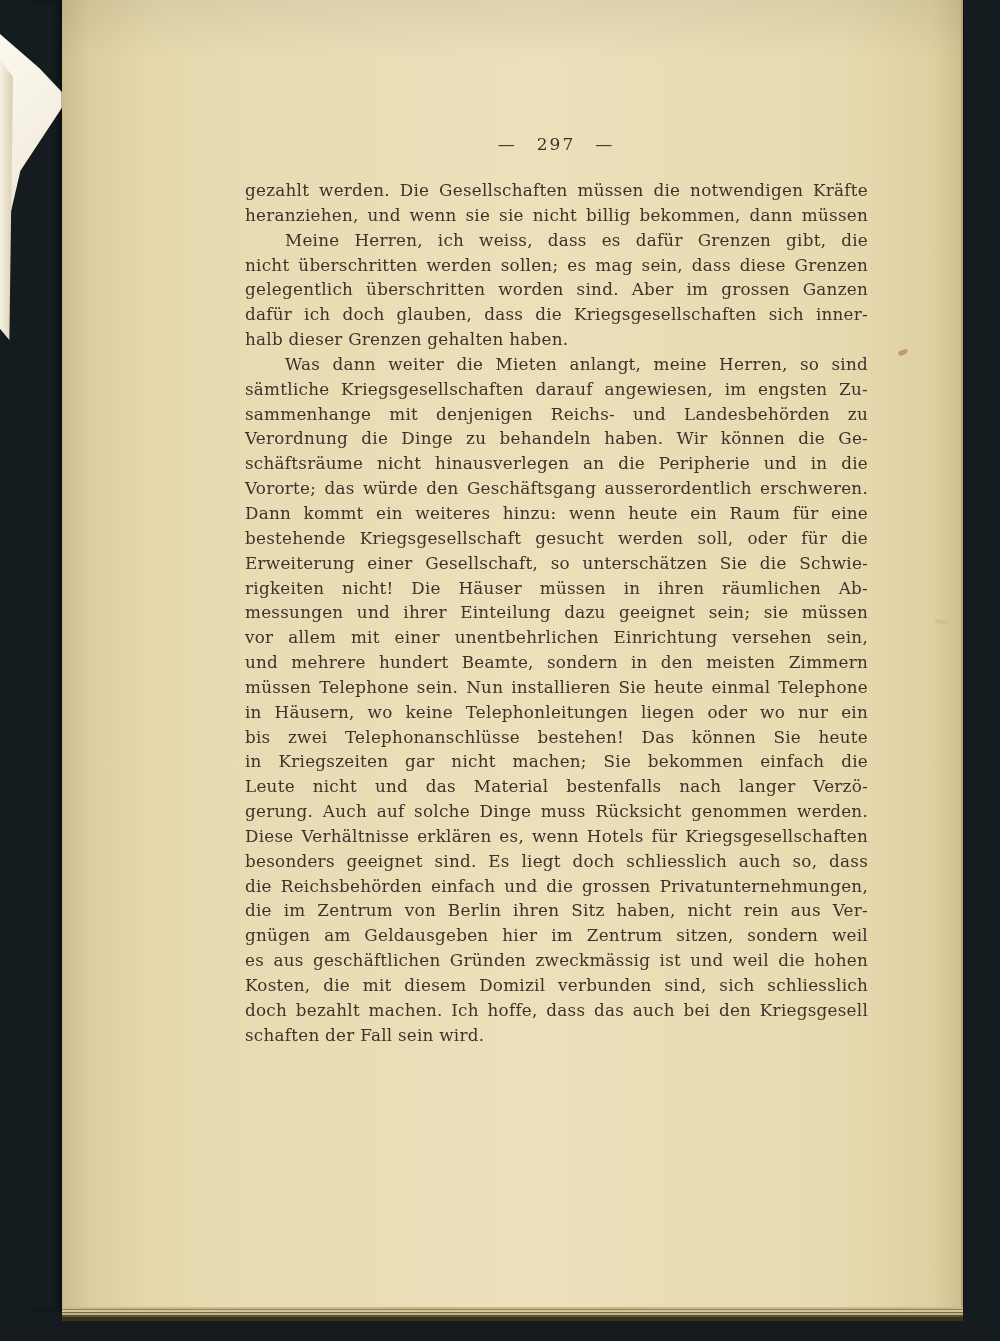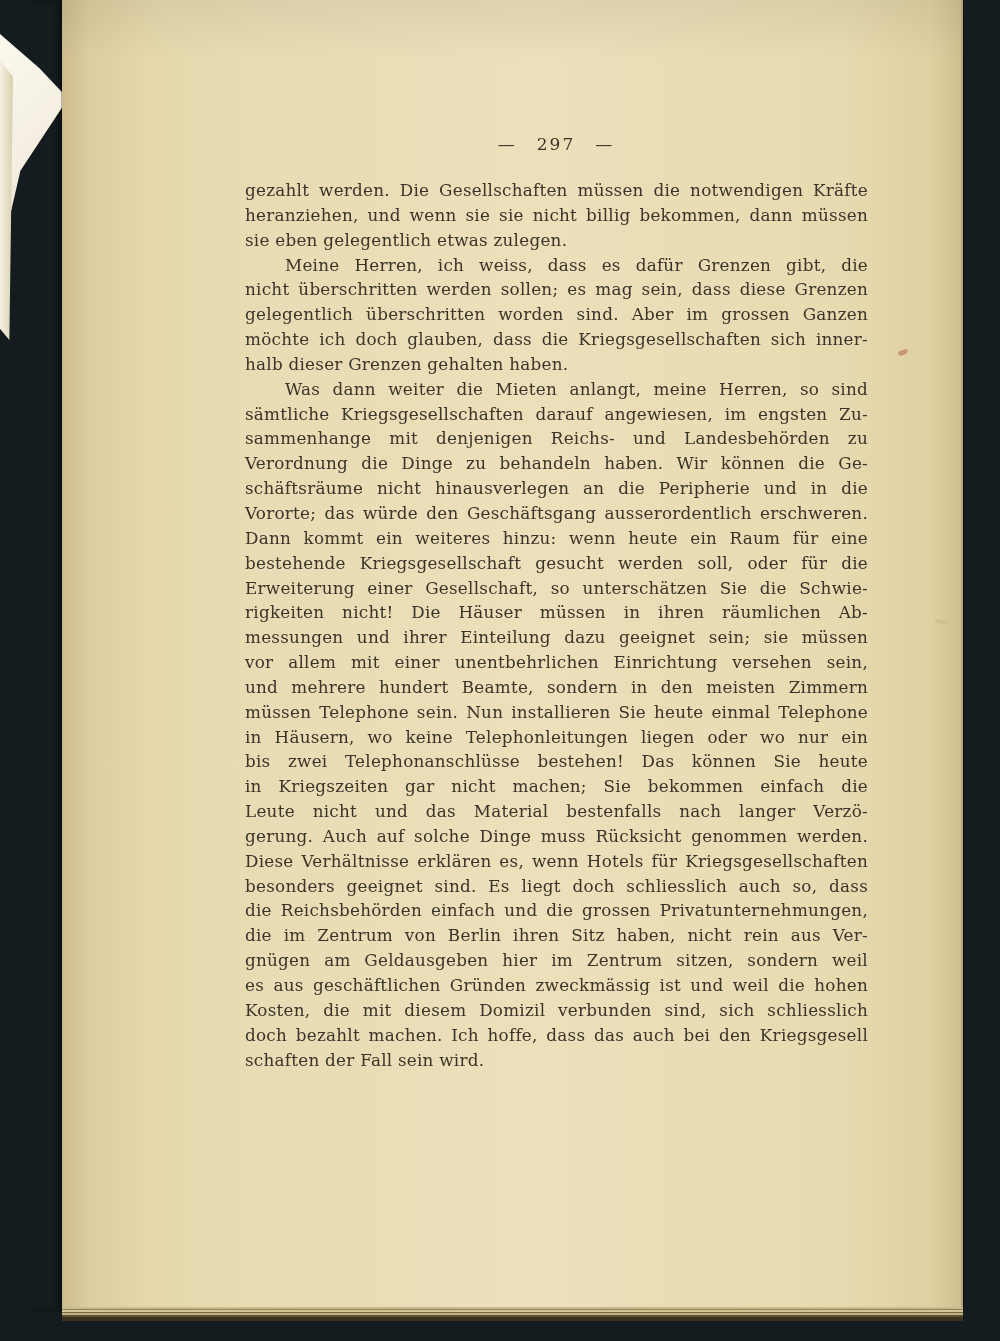--- a/index.html
+++ b/index.html
@@ -102,25 +102,24 @@
   <div class="paper">
     <div class="page-number">
       <span>—</span>
       <span>297</span>
       <span>—</span>
     </div>
 
     <div class="text-block">
         <div class="line">gezahlt werden. Die Gesellschaften müssen die notwendigen Kräfte</div>
         <div class="line">heranziehen, und wenn sie sie nicht billig bekommen, dann müssen</div>
-        <div class="line end">sie eben gelegentlich etwas zulegen.</div>
         <div class="line indent">Meine Herren, ich weiss, dass es dafür Grenzen gibt, die</div>
         <div class="line">nicht überschritten werden sollen; es mag sein, dass diese Grenzen</div>
         <div class="line">gelegentlich überschritten worden sind. Aber im grossen Ganzen</div>
-        <div class="line">möchte ich doch glauben, dass die Kriegsgesellschaften sich inner-</div>
+        <div class="line">dafür ich doch glauben, dass die Kriegsgesellschaften sich inner-</div>
         <div class="line end">halb dieser Grenzen gehalten haben.</div>
         <div class="line indent">Was dann weiter die Mieten anlangt, meine Herren, so sind</div>
         <div class="line">sämtliche Kriegsgesellschaften darauf angewiesen, im engsten Zu-</div>
         <div class="line">sammenhange mit denjenigen Reichs- und Landesbehörden zu</div>
         <div class="line">Verordnung die Dinge zu behandeln haben. Wir können die Ge-</div>
         <div class="line">schäftsräume nicht hinausverlegen an die Peripherie und in die</div>
         <div class="line">Vororte; das würde den Geschäftsgang ausserordentlich erschweren.</div>
         <div class="line">Dann kommt ein weiteres hinzu: wenn heute ein Raum für eine</div>
         <div class="line">bestehende Kriegsgesellschaft gesucht werden soll, oder für die</div>
         <div class="line">Erweiterung einer Gesellschaft, so unterschätzen Sie die Schwie-</div>

